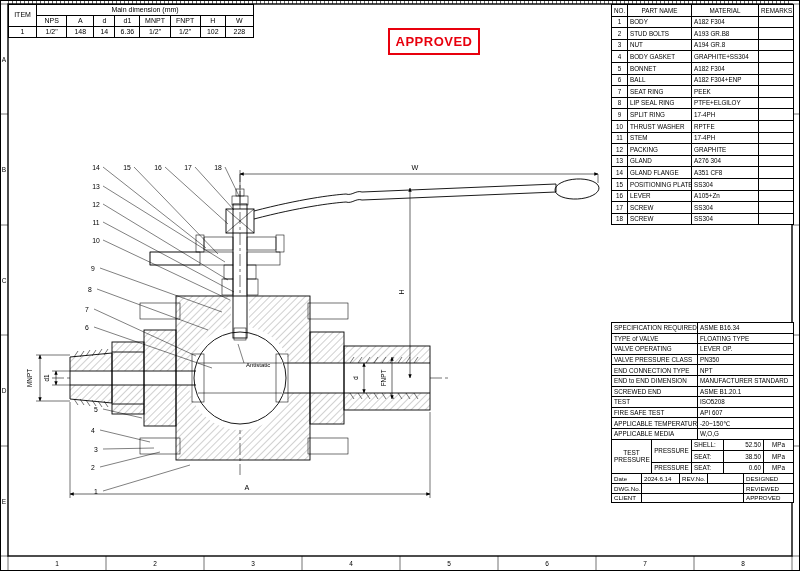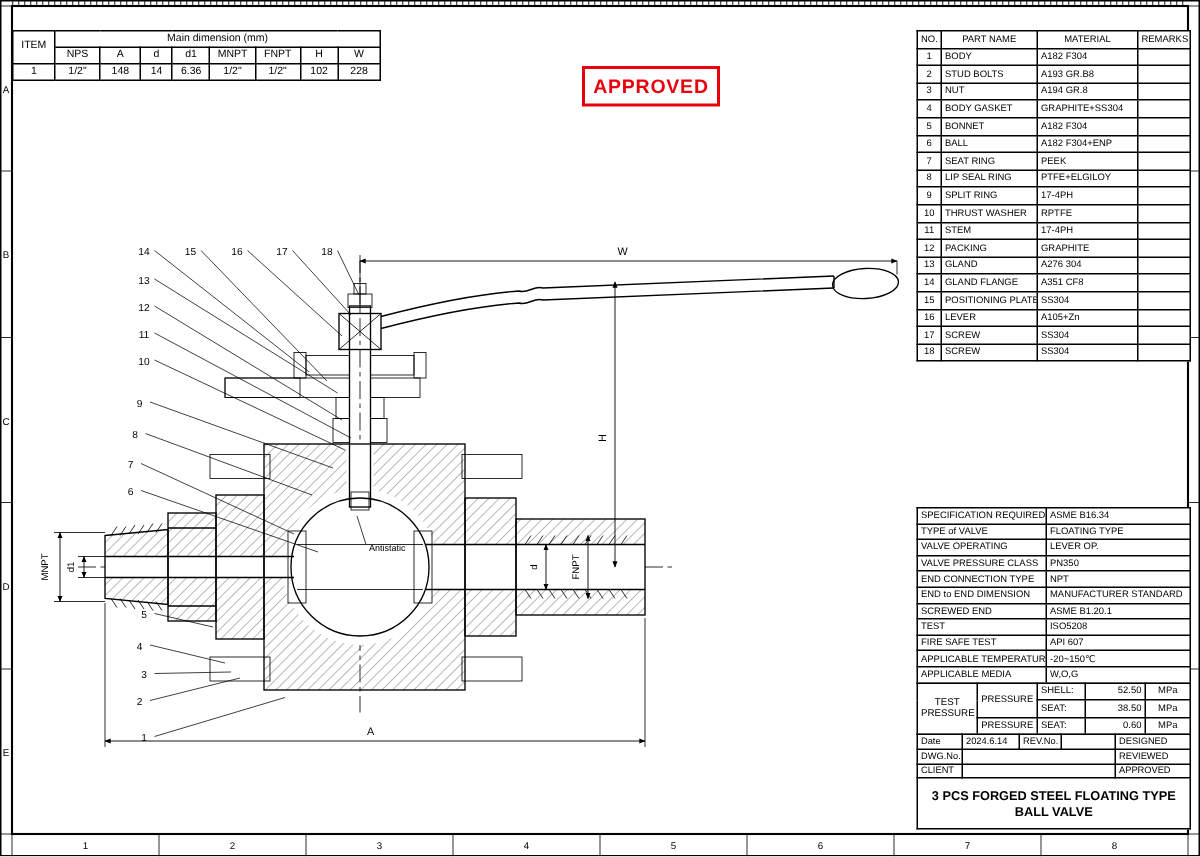--- a/index.html
+++ b/index.html
@@ -5,21 +5,21 @@
   * { margin:0; padding:0; box-sizing:border-box; }
   html,body { width:800px; height:571px; background:#fff; overflow:hidden;
     font-family:"Liberation Sans","DejaVu Sans",sans-serif; color:#000; }
   #sheet { position:relative; width:800px; height:571px; background:#fff; }
   svg#drawing { position:absolute; left:0; top:0; z-index:1; }
 
   table { border-collapse:collapse; table-layout:fixed; background:#fff; }
   td,th { border:1px solid #000; font-weight:normal; text-align:center;
     overflow:hidden; white-space:nowrap; line-height:1.15; padding:0 2px; }
 
-  .abs { position:absolute; z-index:2;margin-top:16px; }
+  .abs { position:absolute; z-index:2; }
 
   
   #main-dim { left:8px; top:4px; width:246px; font-size:7px; }
   #main-dim td { height:11px; }
 
   
   #stamp { left:388px; top:28px; width:92px; height:27px; border:2.5px solid #e8000d;
     color:#e8000d; font-weight:bold; font-size:13px; display:flex; align-items:center;
     justify-content:center; letter-spacing:.5px; background:rgba(255,255,255,.0); }
 
@@ -597,20 +597,17 @@
       <tr>
         <td>DWG.No.</td>
         <td colspan="3"></td>
         <td class="right">REVIEWED</td>
       </tr>
       <tr>
         <td>CLIENT</td>
         <td colspan="3"></td>
         <td class="right">APPROVED</td>
       </tr>
-      <tr>
-        <td colspan="5" class="ttl">3 PCS FORGED STEEL FLOATING TYPE BALL VALVE</td>
-      </tr>
     </tbody>
   </table>
 </div>
 
 </div>
 
 </body></html>

